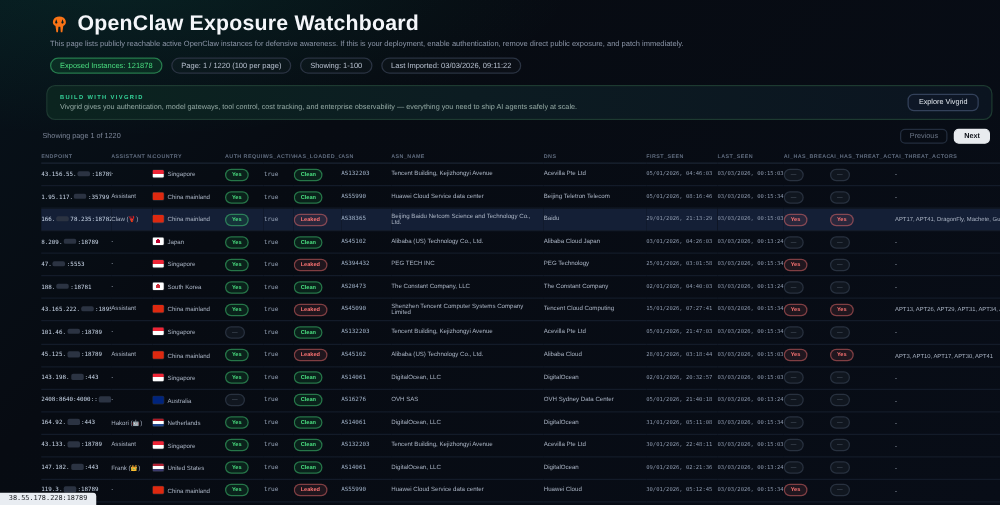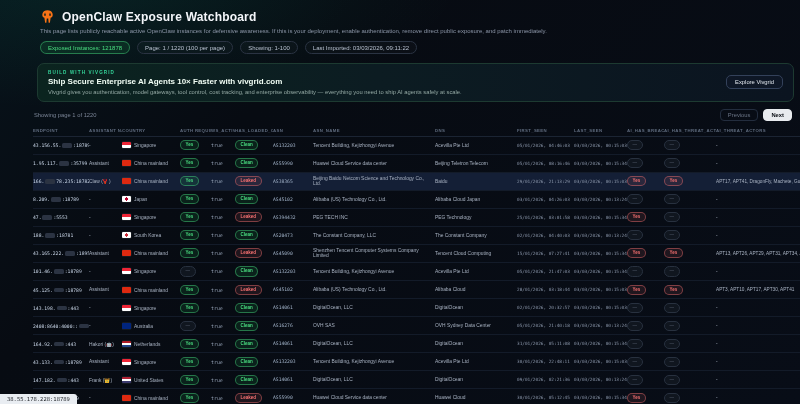--- a/index.html
+++ b/index.html
@@ -9,21 +9,21 @@
     color:#e5e9f0;
     background:
       radial-gradient(520px 180px at 12% -4%, rgba(16,185,129,.10), transparent 70%),
       linear-gradient(135deg,#07121a 0%, #070b12 30%, #080d17 100%);
   }
   .page { padding:9px 0 0 33px; }
 
   
   .titlebar { display:flex; align-items:center; gap:7px; margin-left:7px; }
   .logo { width:15px; height:15px; flex:0 0 auto; }
-  h1 { font-size:12px; font-weight:bold; letter-spacing:.2px; color:#f4f6fa; }
+  h1 { font-size:17px; font-weight:bold; letter-spacing:.2px; color:#f4f6fa; }
   .subtitle { margin:4px 0 0 7px; font-size:6px; color:#8b95a7; }
 
   .badges { display:flex; gap:7px; margin:7px 0 0 7px; }
   .badge {
     font-size:6px; padding:2.5px 7px; border-radius:999px;
     border:1px solid #2a3342; color:#b7c0cf; background:rgba(255,255,255,.02);
     white-space:nowrap;
   }
   .badge.green { border-color:var(--green-border); color:var(--green); background:var(--green-bg); }
 
@@ -106,21 +106,20 @@
   <div class="badges">
     <span class="badge green">Exposed Instances: 121878</span>
     <span class="badge">Page: 1 / 1220 (100 per page)</span>
     <span class="badge">Showing: 1-100</span>
     <span class="badge">Last Imported: 03/03/2026, 09:11:22</span>
   </div>
 
   <div class="banner">
     <div>
       <div class="banner-eyebrow">BUILD WITH VIVGRID</div>
-      <div class="banner-headline">Ship Secure Enterprise AI Agents 10× Faster with vivgrid.com</div>
       <div class="banner-body">Vivgrid gives you authentication, model gateways, tool control, cost tracking, and enterprise observability — everything you need to ship AI agents safely at scale.</div>
     </div>
     <button class="banner-cta">Explore Vivgrid</button>
   </div>
 
   <div class="table-meta">
     <span class="meta-left">Showing page 1 of 1220</span>
     <span class="pager">
       <button class="btn-prev">Previous</button>
       <button class="btn-next">Next</button>

